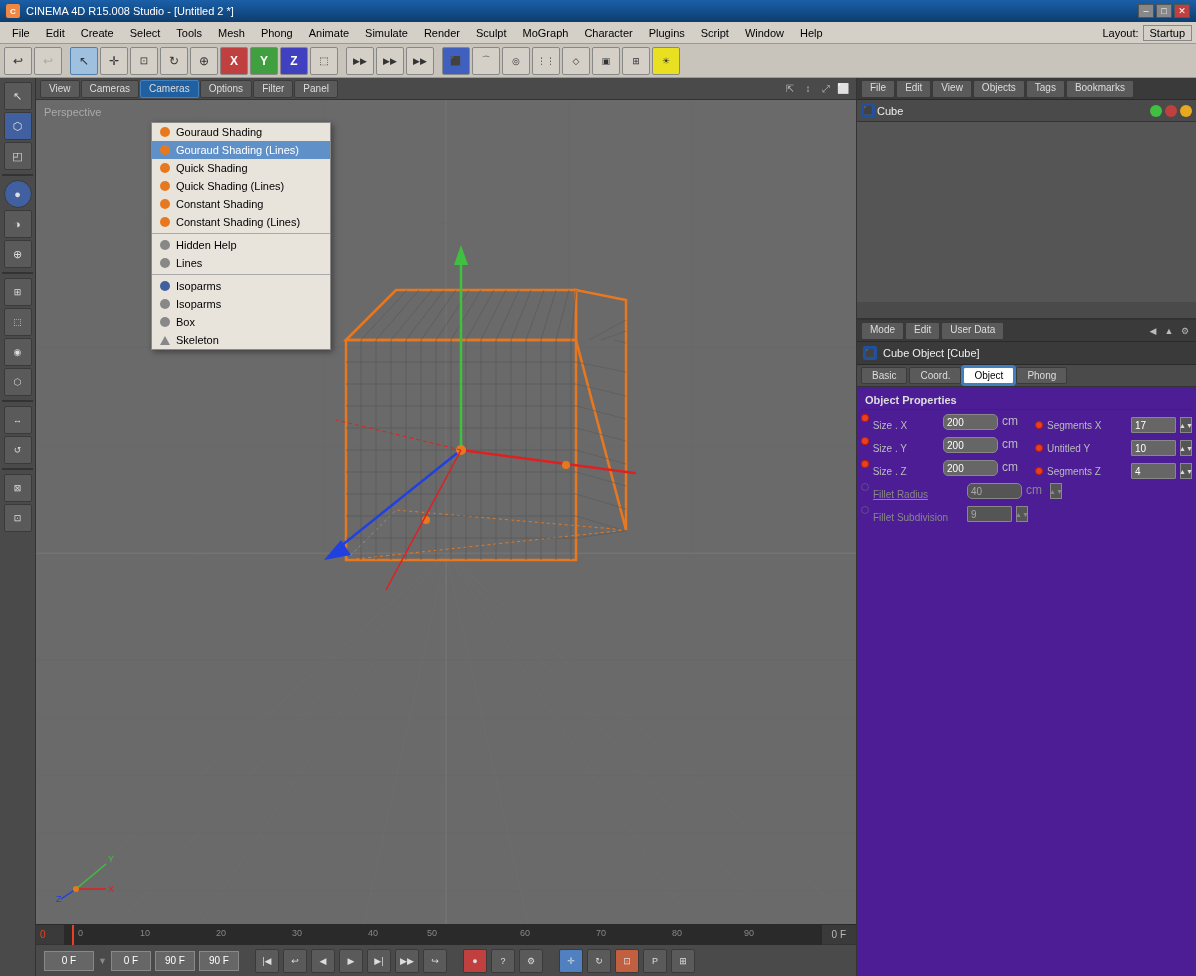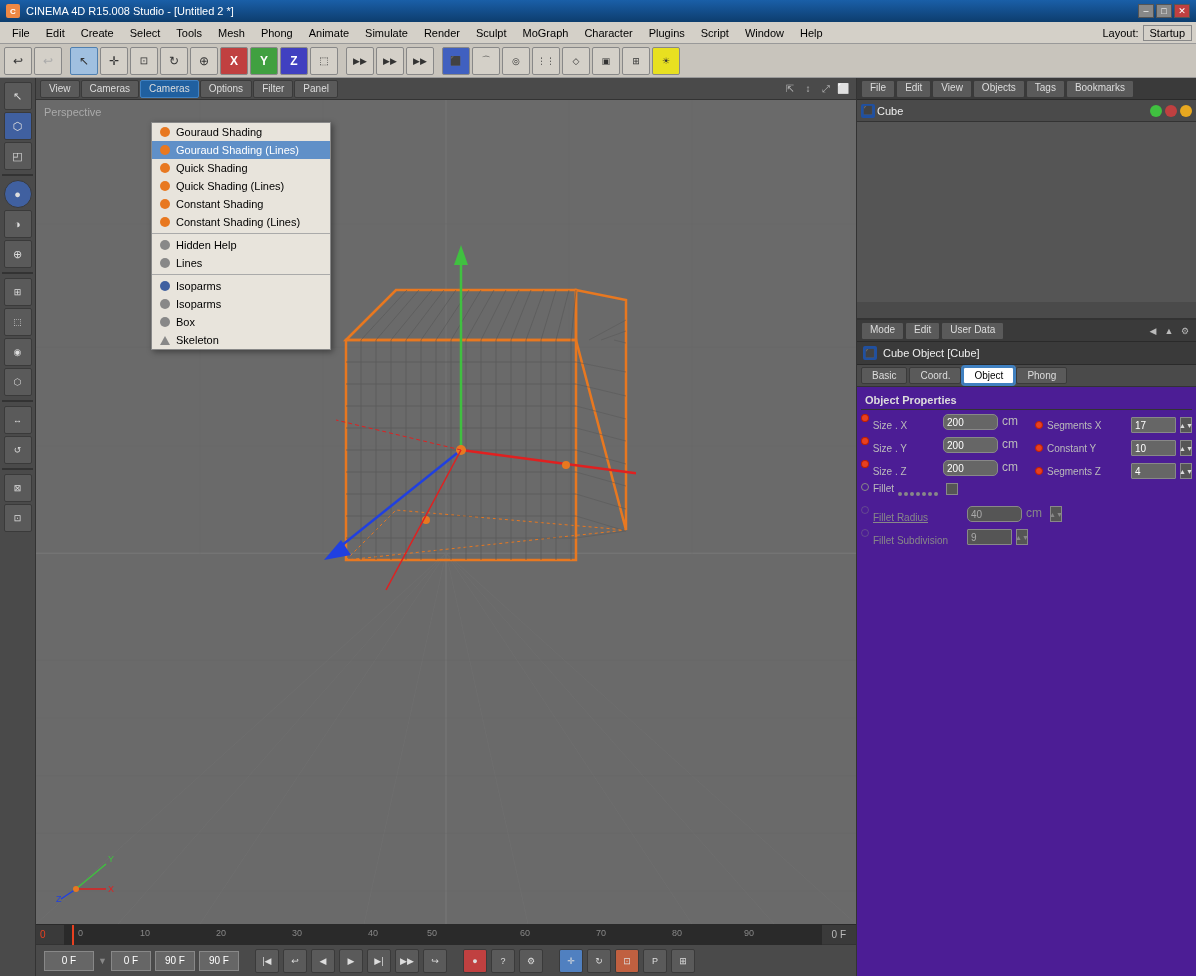--- a/index.html
+++ b/index.html
@@ -896,54 +896,40 @@
           </div>
         </div>
 
         <div class="attr-row">
           <div class="attr-radio active"></div>
           <span class="attr-label">Size . Y</span>
           <input class="attr-input" value="200" style="">
           <span class="attr-unit">cm</span>
           <div class="attr-right">
             <div class="attr-radio active"></div>
-            <span class="attr-right-label">Constant Y</span>
+            <span class="attr-right-label">Untitled Y</span>
             <input class="attr-input-sm" value="10" style="">
             <div class="attr-spinner">▲▼</div>
           </div>
         </div>
 
         <div class="attr-row">
           <div class="attr-radio active"></div>
           <span class="attr-label">Size . Z</span>
           <input class="attr-input" value="200" style="">
           <span class="attr-unit">cm</span>
           <div class="attr-right">
             <div class="attr-radio active"></div>
             <span class="attr-right-label">Segments Z</span>
             <input class="attr-input-sm" value="4" style="">
             <div class="attr-spinner">▲▼</div>
           </div>
         </div>
 
 
-        <div class="attr-row">
-          <div class="attr-radio"></div>
-          <span style="font-size:10px;color:#bbb;">Fillet</span>
-          <div class="fillet-dots">
-            <div class="fillet-dot"></div>
-            <div class="fillet-dot"></div>
-            <div class="fillet-dot"></div>
-            <div class="fillet-dot"></div>
-            <div class="fillet-dot"></div>
-            <div class="fillet-dot"></div>
-            <div class="fillet-dot"></div>
-          </div>
-          <div class="attr-checkbox" style="margin-left:4px;"></div>
-        </div>
 
         <div class="attr-row">
           <div class="attr-radio" style="opacity:0.4;"></div>
           <span class="attr-label" style="width:90px;font-size:10px;color:#888;text-decoration:underline;">Fillet Radius</span>
           <input class="attr-input" value="40" style="background: rgb(85, 85, 85); color: rgb(170, 170, 170);">
           <span class="attr-unit" style="color:#888;">cm</span>
           <div class="attr-spinner" style="color:#888;">▲▼</div>
         </div>
 
         <div class="attr-row">

